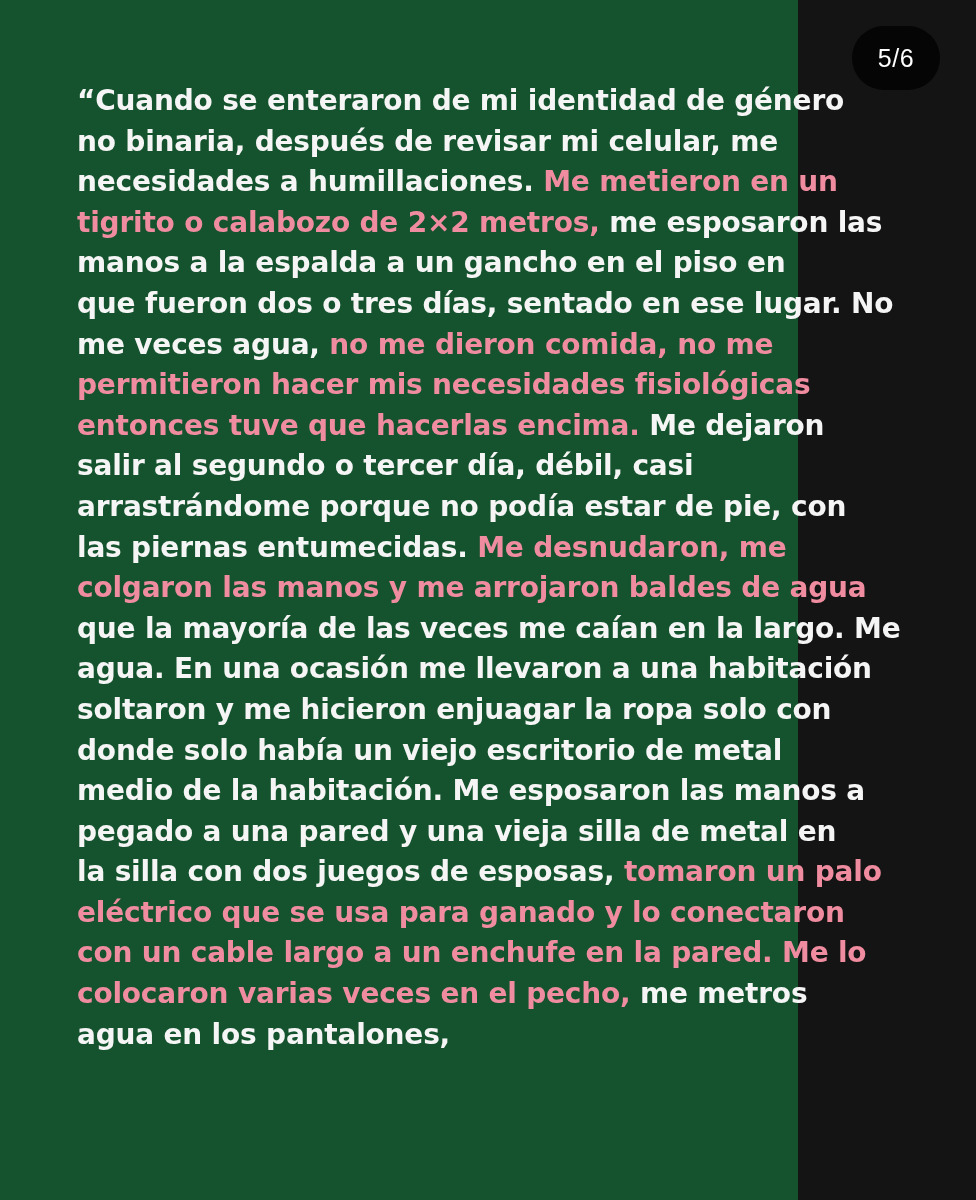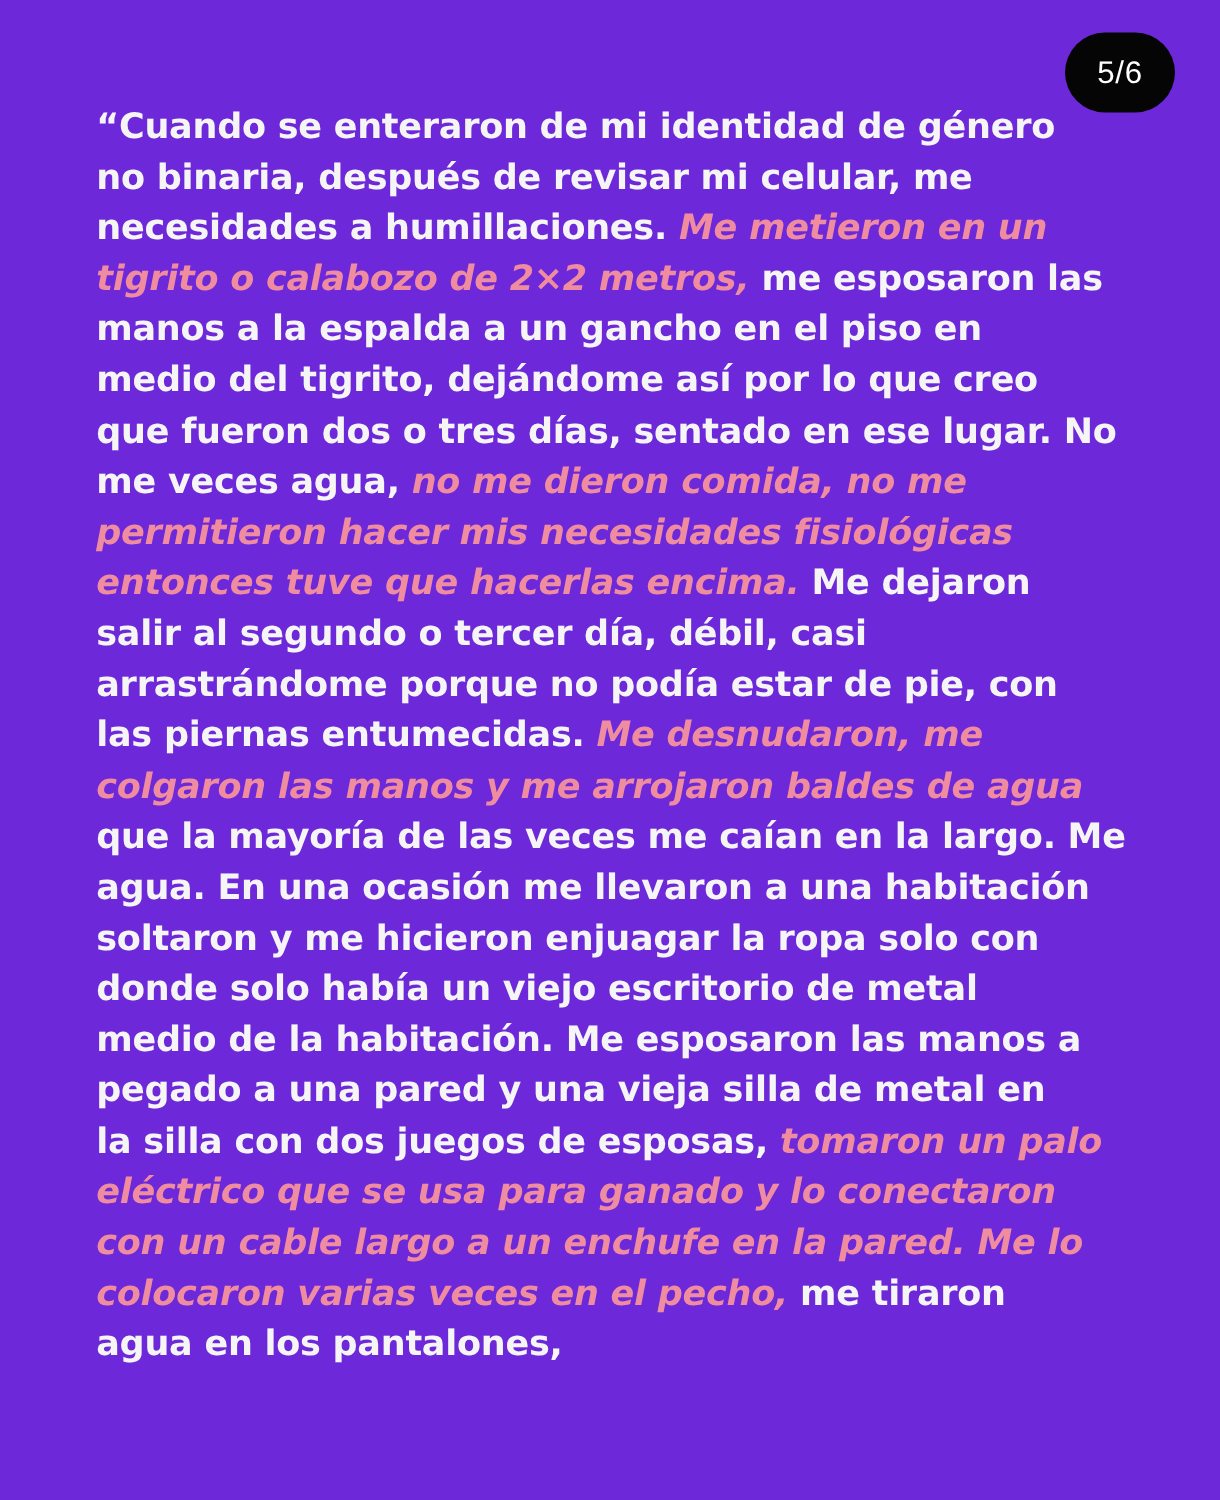--- a/index.html
+++ b/index.html
@@ -5,23 +5,23 @@
     html, body {
       margin: 0;
       padding: 0;
       width: 976px;
       height: 1200px;
       background: #141414;
       overflow: hidden;
     }
     .page {
       position: relative;
-      width: 976px;
+      width: 798px;
       height: 1200px;
-      background: #6d28d9;
+      background: #14532d;
     }
     .badge {
       position: absolute;
       left: 852px;
       top: 26px;
       width: 88px;
       height: 64px;
       border-radius: 32px;
       background: #050505;
       color: #ffffff;
@@ -42,47 +42,46 @@
       font-size: 28px;
       line-height: 40.6px;
       color: #f5f5f5;
       letter-spacing: -0.2px;
     }
     .line {
       display: block;
       white-space: nowrap;
     }
     .seg-white { color: #f5f5f5; }
-    .seg-pink { color: #f08ca0; font-style: italic; }
+    .seg-pink { color: #f08ca0; }
   </style>
 </head>
 <body>
 
 <div class="page">
   <div class="badge">5/6</div>
   <div class="body-text" id="body-text">
       <span class="line"><span class="seg-white">“Cuando se enteraron de mi identidad de género</span></span>
       <span class="line"><span class="seg-white">no binaria, después de revisar mi celular, me</span></span>
       <span class="line"><span class="seg-white">necesidades a humillaciones. </span><span class="seg-pink">Me metieron en un</span></span>
       <span class="line"><span class="seg-pink">tigrito o calabozo de 2×2 metros,</span><span class="seg-white"> me esposaron las</span></span>
       <span class="line"><span class="seg-white">manos a la espalda a un gancho en el piso en</span></span>
-      <span class="line"><span class="seg-white">medio del tigrito, dejándome así por lo que creo</span></span>
       <span class="line"><span class="seg-white">que fueron dos o tres días, sentado en ese lugar. No</span></span>
       <span class="line"><span class="seg-white">me veces agua, </span><span class="seg-pink">no me dieron comida, no me</span></span>
       <span class="line"><span class="seg-pink">permitieron hacer mis necesidades fisiológicas</span></span>
       <span class="line"><span class="seg-pink">entonces tuve que hacerlas encima.</span><span class="seg-white"> Me dejaron</span></span>
       <span class="line"><span class="seg-white">salir al segundo o tercer día, débil, casi</span></span>
       <span class="line"><span class="seg-white">arrastrándome porque no podía estar de pie, con</span></span>
       <span class="line"><span class="seg-white">las piernas entumecidas. </span><span class="seg-pink">Me desnudaron, me</span></span>
       <span class="line"><span class="seg-pink">colgaron las manos y me arrojaron baldes de agua</span></span>
       <span class="line"><span class="seg-white">que la mayoría de las veces me caían en la largo. Me</span></span>
       <span class="line"><span class="seg-white">agua. En una ocasión me llevaron a una habitación</span></span>
       <span class="line"><span class="seg-white">soltaron y me hicieron enjuagar la ropa solo con</span></span>
       <span class="line"><span class="seg-white">donde solo había un viejo escritorio de metal</span></span>
       <span class="line"><span class="seg-white">medio de la habitación. Me esposaron las manos a</span></span>
       <span class="line"><span class="seg-white">pegado a una pared y una vieja silla de metal en</span></span>
       <span class="line"><span class="seg-white">la silla con dos juegos de esposas, </span><span class="seg-pink">tomaron un palo</span></span>
       <span class="line"><span class="seg-pink">eléctrico que se usa para ganado y lo conectaron</span></span>
       <span class="line"><span class="seg-pink">con un cable largo a un enchufe en la pared. Me lo</span></span>
-      <span class="line"><span class="seg-pink">colocaron varias veces en el pecho,</span><span class="seg-white"> me tiraron</span></span>
+      <span class="line"><span class="seg-pink">colocaron varias veces en el pecho,</span><span class="seg-white"> me metros</span></span>
       <span class="line"><span class="seg-white">agua en los pantalones,</span></span>
     </div>
 </div>
 
 </body></html>

